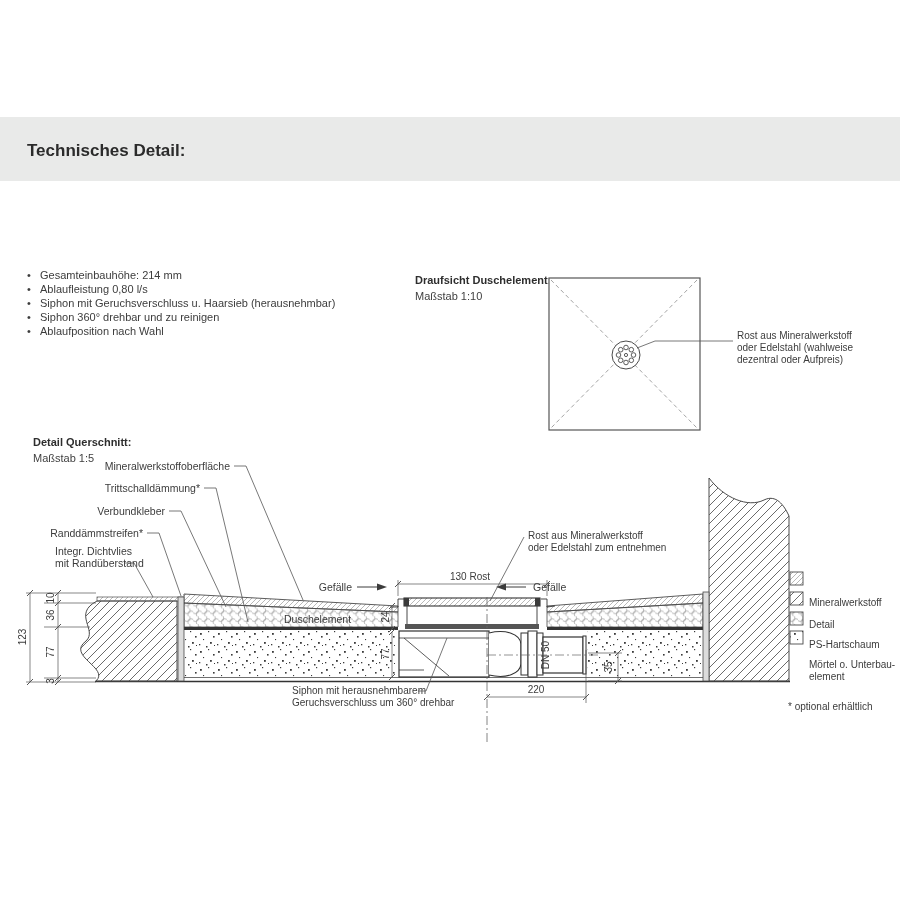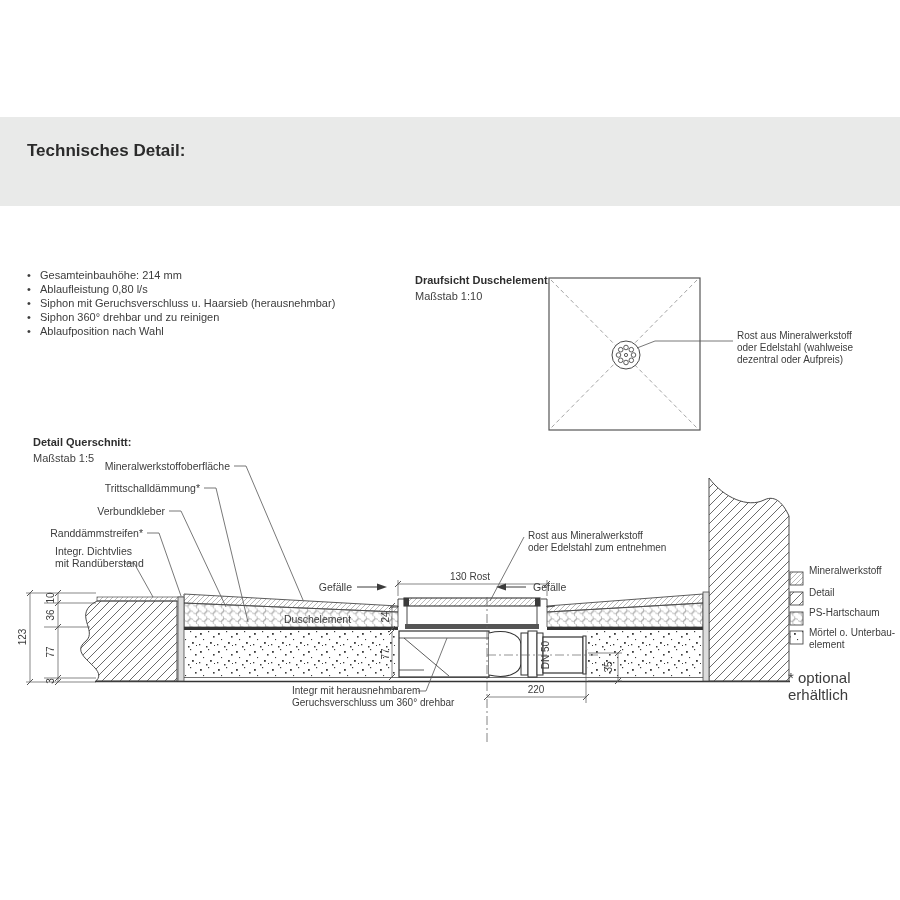--- a/index.html
+++ b/index.html
@@ -1,32 +1,32 @@
 <!DOCTYPE html>
 <html><head>
 <meta charset="utf-8">
 <style>
   html,body{margin:0;padding:0;background:#fff;}
   .page{position:relative;width:900px;height:900px;background:#ffffff;overflow:hidden;
         font-family:"Liberation Sans",sans-serif;color:#3c3c3c;}
-  .band{position:absolute;left:0;top:117px;width:900px;height:89px;background:#e9eae9;}
+  .band{position:absolute;left:0;top:117px;width:900px;height:64px;background:#e9eae9;}
   .title{position:absolute;left:27px;top:24px;margin:0;font-size:17px;font-weight:bold;color:#2b2b2b;}
   .subtitle{position:absolute;left:27px;top:47px;font-size:12px;color:#3f3f3f;}
   .bullets{position:absolute;left:27px;top:268px;margin:0;padding:0;list-style:none;font-size:11px;line-height:14px;}
   .bullets li{display:flex;}
   .bullets .dot{width:13px;flex:0 0 13px;}
   .bullets li.cont{margin-left:13px;}
   .sec-head{position:absolute;font-size:11px;font-weight:bold;color:#2e2e2e;}
   .sec-scale{position:absolute;font-size:11px;color:#3f3f3f;text-align:right;}
   .anno{position:absolute;font-size:10px;line-height:12px;color:#3c3c3c;}
-  .legend{position:absolute;left:788px;top:565px;width:110px;font-size:10px;color:#3c3c3c;}
+  .legend{position:absolute;left:788px;top:597px;width:110px;font-size:10px;color:#3c3c3c;}
   .legend-row{display:flex;align-items:flex-start;margin-bottom:7px;}
   .legend-row svg{flex:0 0 13px;margin-right:8px;margin-top:0px;}
   .legend-label{line-height:12px;padding-top:1px;}
-  .legend-foot{margin-top:18px;font-size:15px;}
+  .legend-foot{margin-top:18px;font-size:10px;}
   .drawing{position:absolute;left:0;top:0;}
   text.lbl{font-family:"Liberation Sans",sans-serif;font-size:10.5px;fill:#3c3c3c;}
   text.dim{font-family:"Liberation Sans",sans-serif;font-size:10px;fill:#3c3c3c;}
 </style>
 </head>
 <body>
 
 <div class="page">
 
   <div class="band">
@@ -66,21 +66,21 @@
   </div>
 
   <div class="sec-head" style="left:33px;top:436px;">Detail Querschnitt:</div>
   <div class="sec-scale" style="left:33px;top:452px;">Maßstab 1:5</div>
 
   <div class="anno" style="left:528px;top:530px;width:150px;">
     <div>Rost aus Mineralwerkstoff</div>
     <div>oder Edelstahl zum entnehmen</div>
   </div>
   <div class="anno" style="left:292px;top:685px;width:180px;">
-    <div>Integr mit herausnehmbarem</div>
+    <div>Siphon mit herausnehmbarem</div>
     <div>Geruchsverschluss um 360° drehbar</div>
   </div>
 
   <svg class="drawing" width="900" height="900" viewBox="0 0 900 900">
     <defs>
       <pattern id="pat-mineral" width="5" height="5" patternUnits="userSpaceOnUse">
         <path d="M-1,6 L6,-1" stroke="#8a8a8a" stroke-width="0.6" fill="none"></path>
       </pattern>
       <pattern id="pat-beton" width="9" height="9" patternUnits="userSpaceOnUse">
         <path d="M-2,11 L11,-2" stroke="#5a5a5a" stroke-width="0.9" fill="none"></path>

